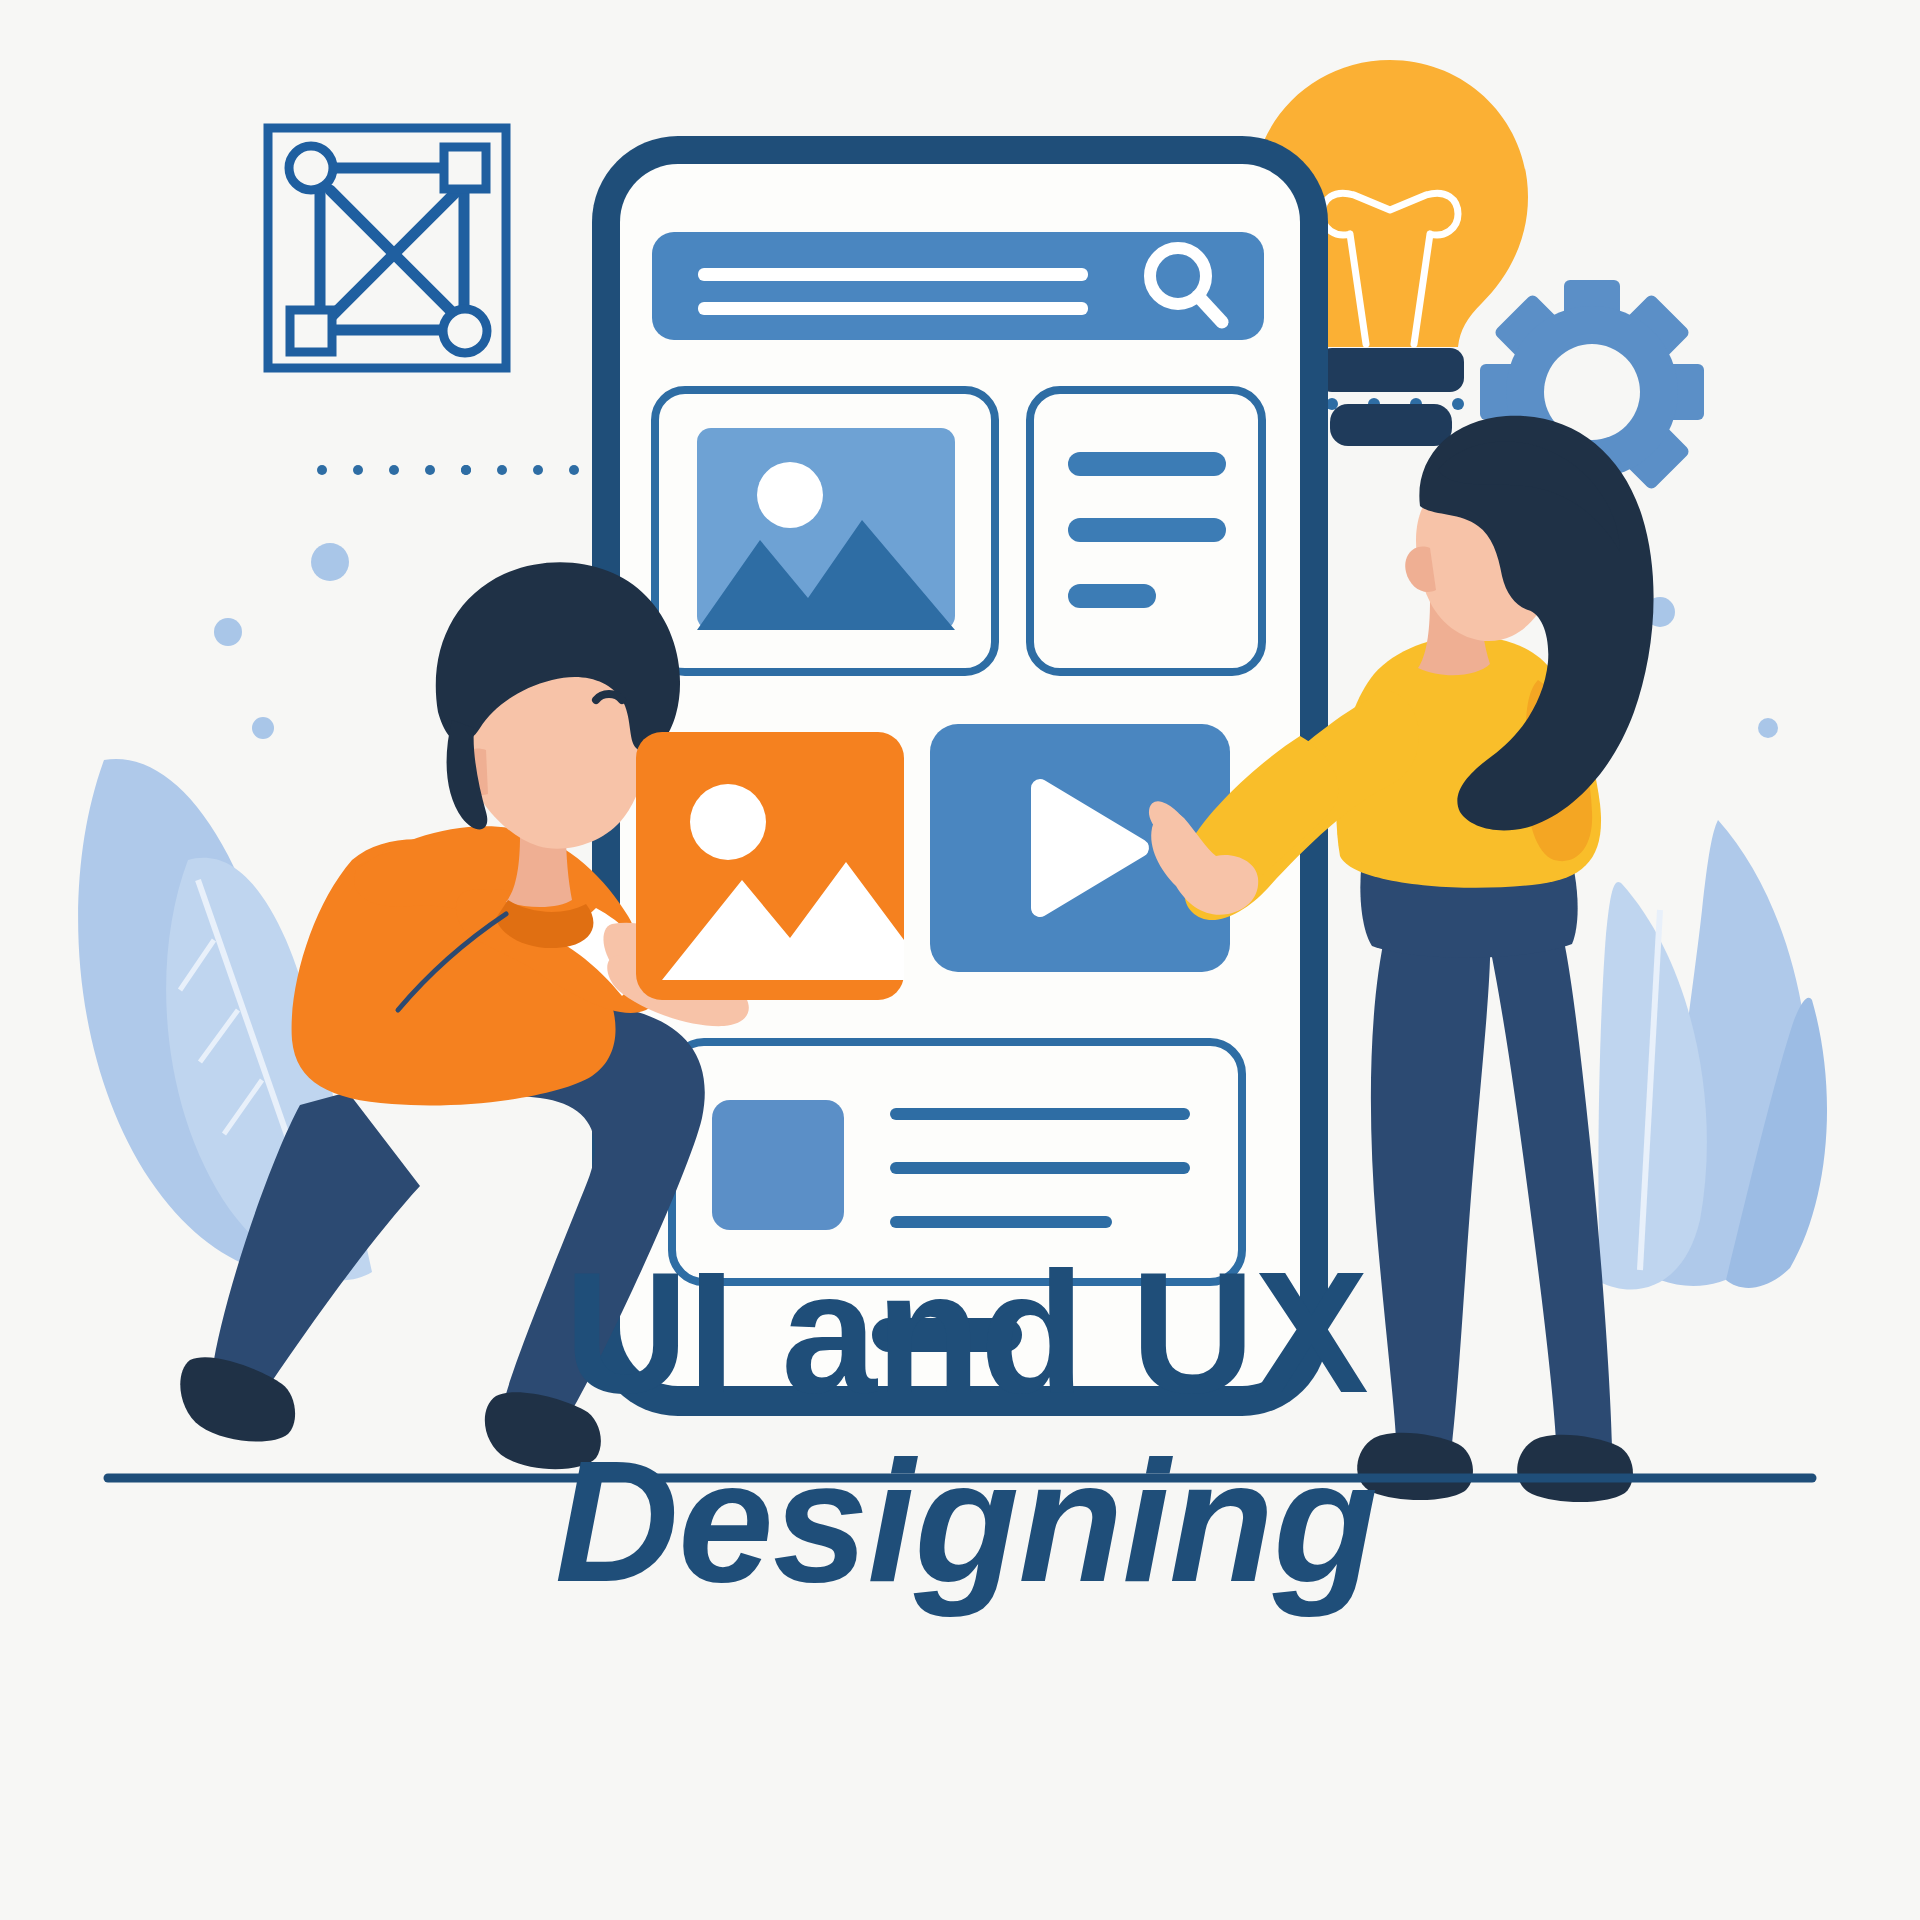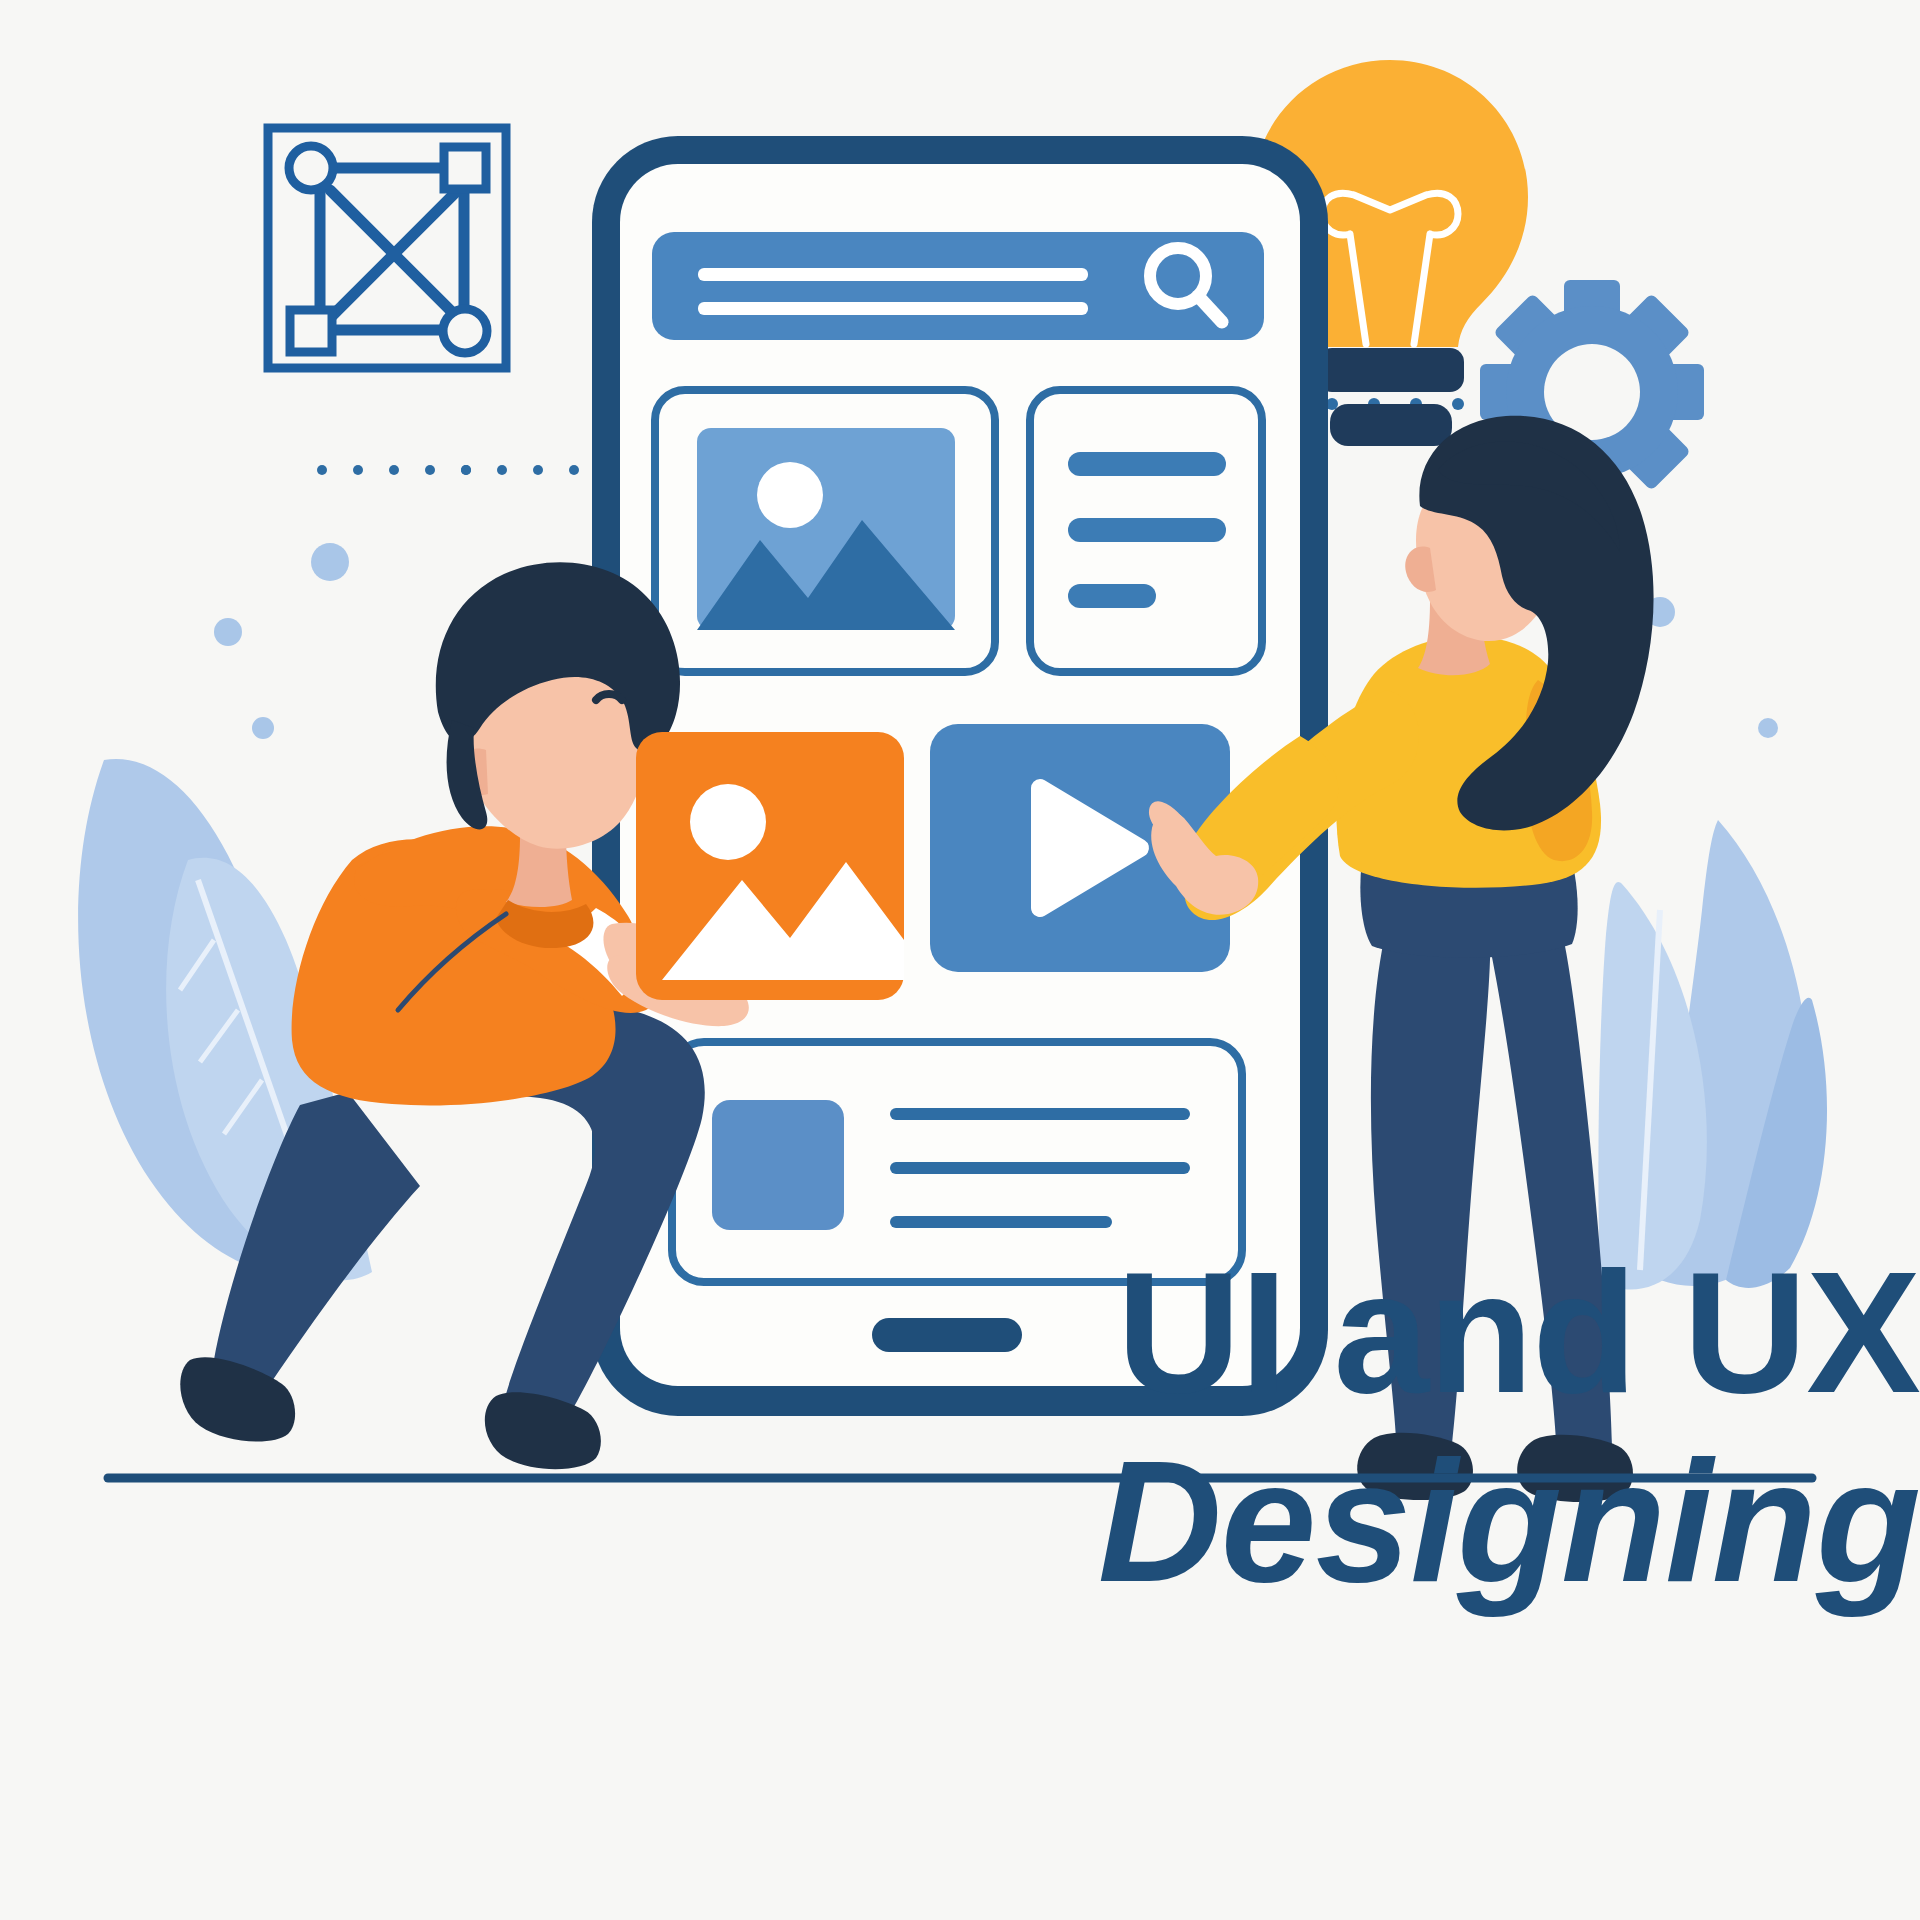--- a/index.html
+++ b/index.html
@@ -25,21 +25,21 @@
     inset: 0;
     width: 1920px;
     height: 1920px;
     display: block;
   }
   .title-block {
     position: absolute;
     left: 12px;
     right: 0;
     top: 1245px;
-    text-align: right;
+    text-align: center;
     pointer-events: none;
   }
   .title-line {
     font-family: "Liberation Sans", sans-serif;
     font-weight: bold;
     font-size: 172px;
     line-height: 1.02;
     letter-spacing: -1px;
     color: #1F4E79;
     margin: 0;

